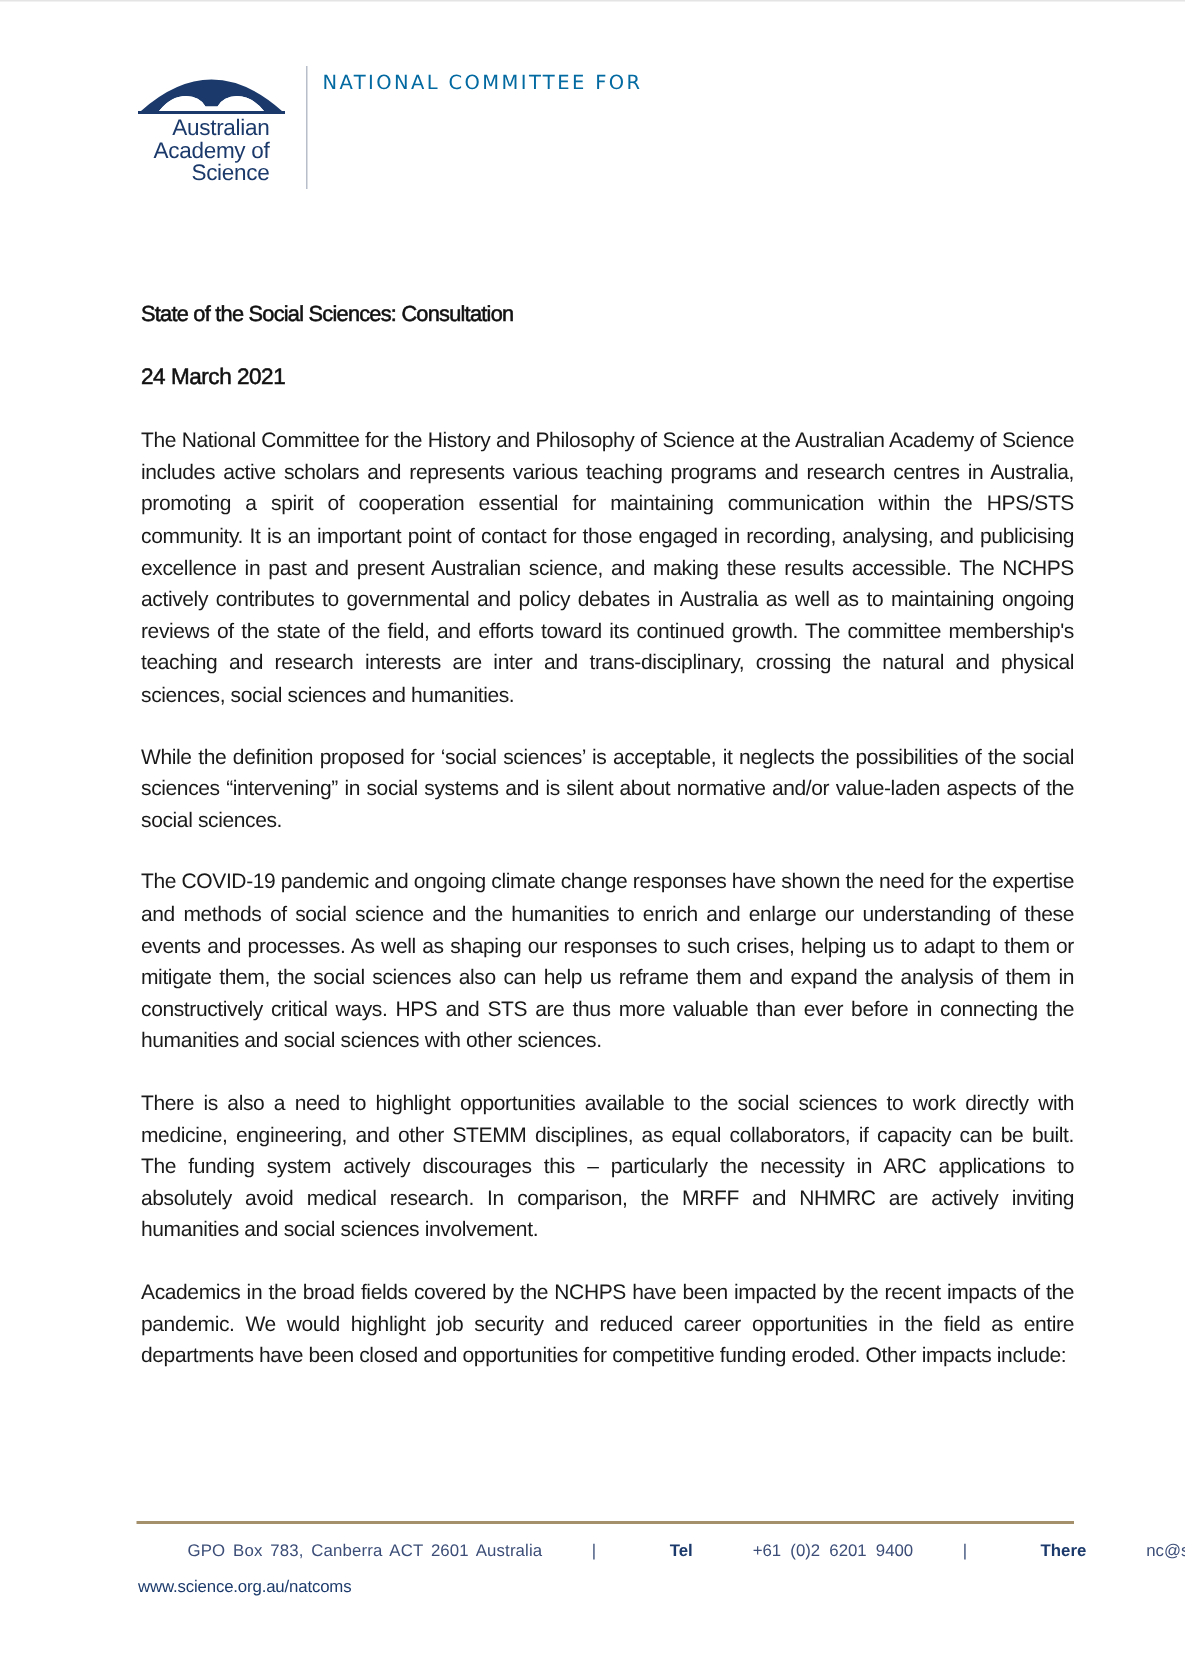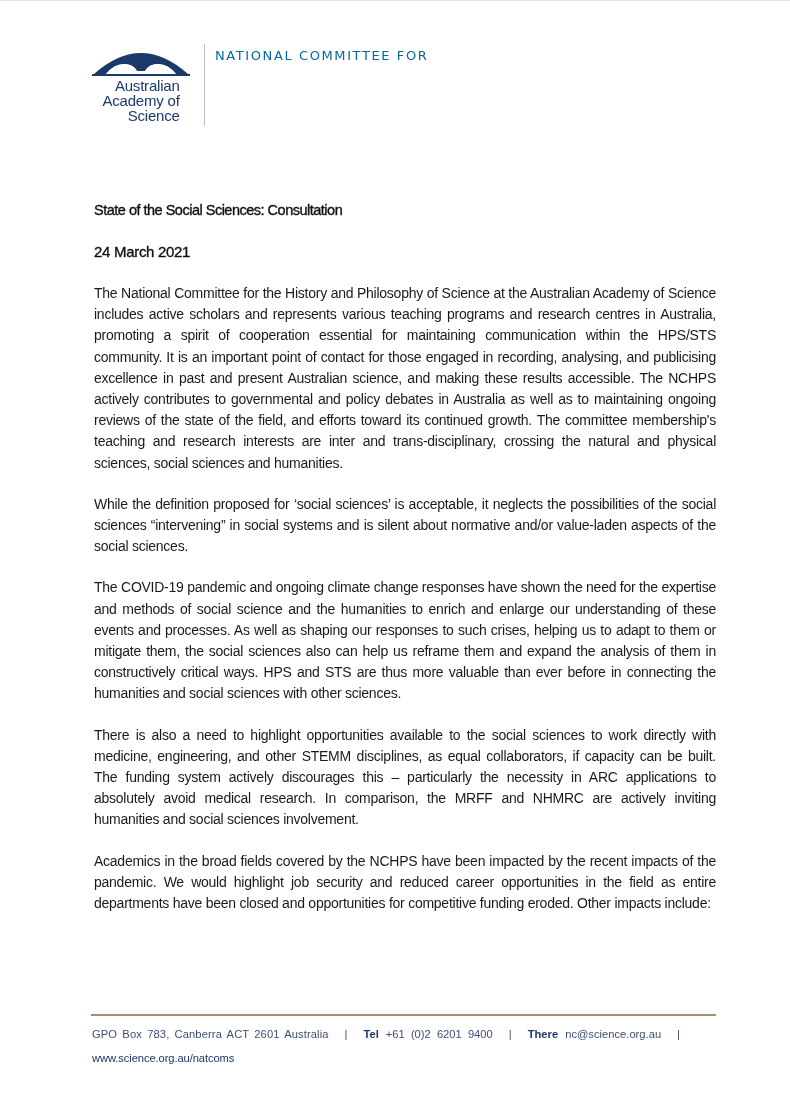--- a/index.html
+++ b/index.html
@@ -130,21 +130,21 @@
       position: absolute;
       left: 92px;
       top: 1028px;
       width: 630px;
       font-size: 11.2px;
       color: #3c4e78;
       white-space: nowrap;
       display: flex;
       align-items: center;
     }
-    .footer-line span { display: inline-block; }
+    .footer-line span { display: inline-block; margin-left: 33px; }
     .footer-address { word-spacing: 2px; letter-spacing: 0.1px; }
     .footer-sep { margin: 0 16px; color: #3c4e78; }
     .footer-label { font-weight: bold; color: #1b3a6b; margin-right: 7px; }
     .footer-phone { word-spacing: 3px; }
     .footer-web {
       position: absolute;
       left: 92px;
       top: 1052px;
       font-size: 11.2px;
       color: #1b3a6b;

